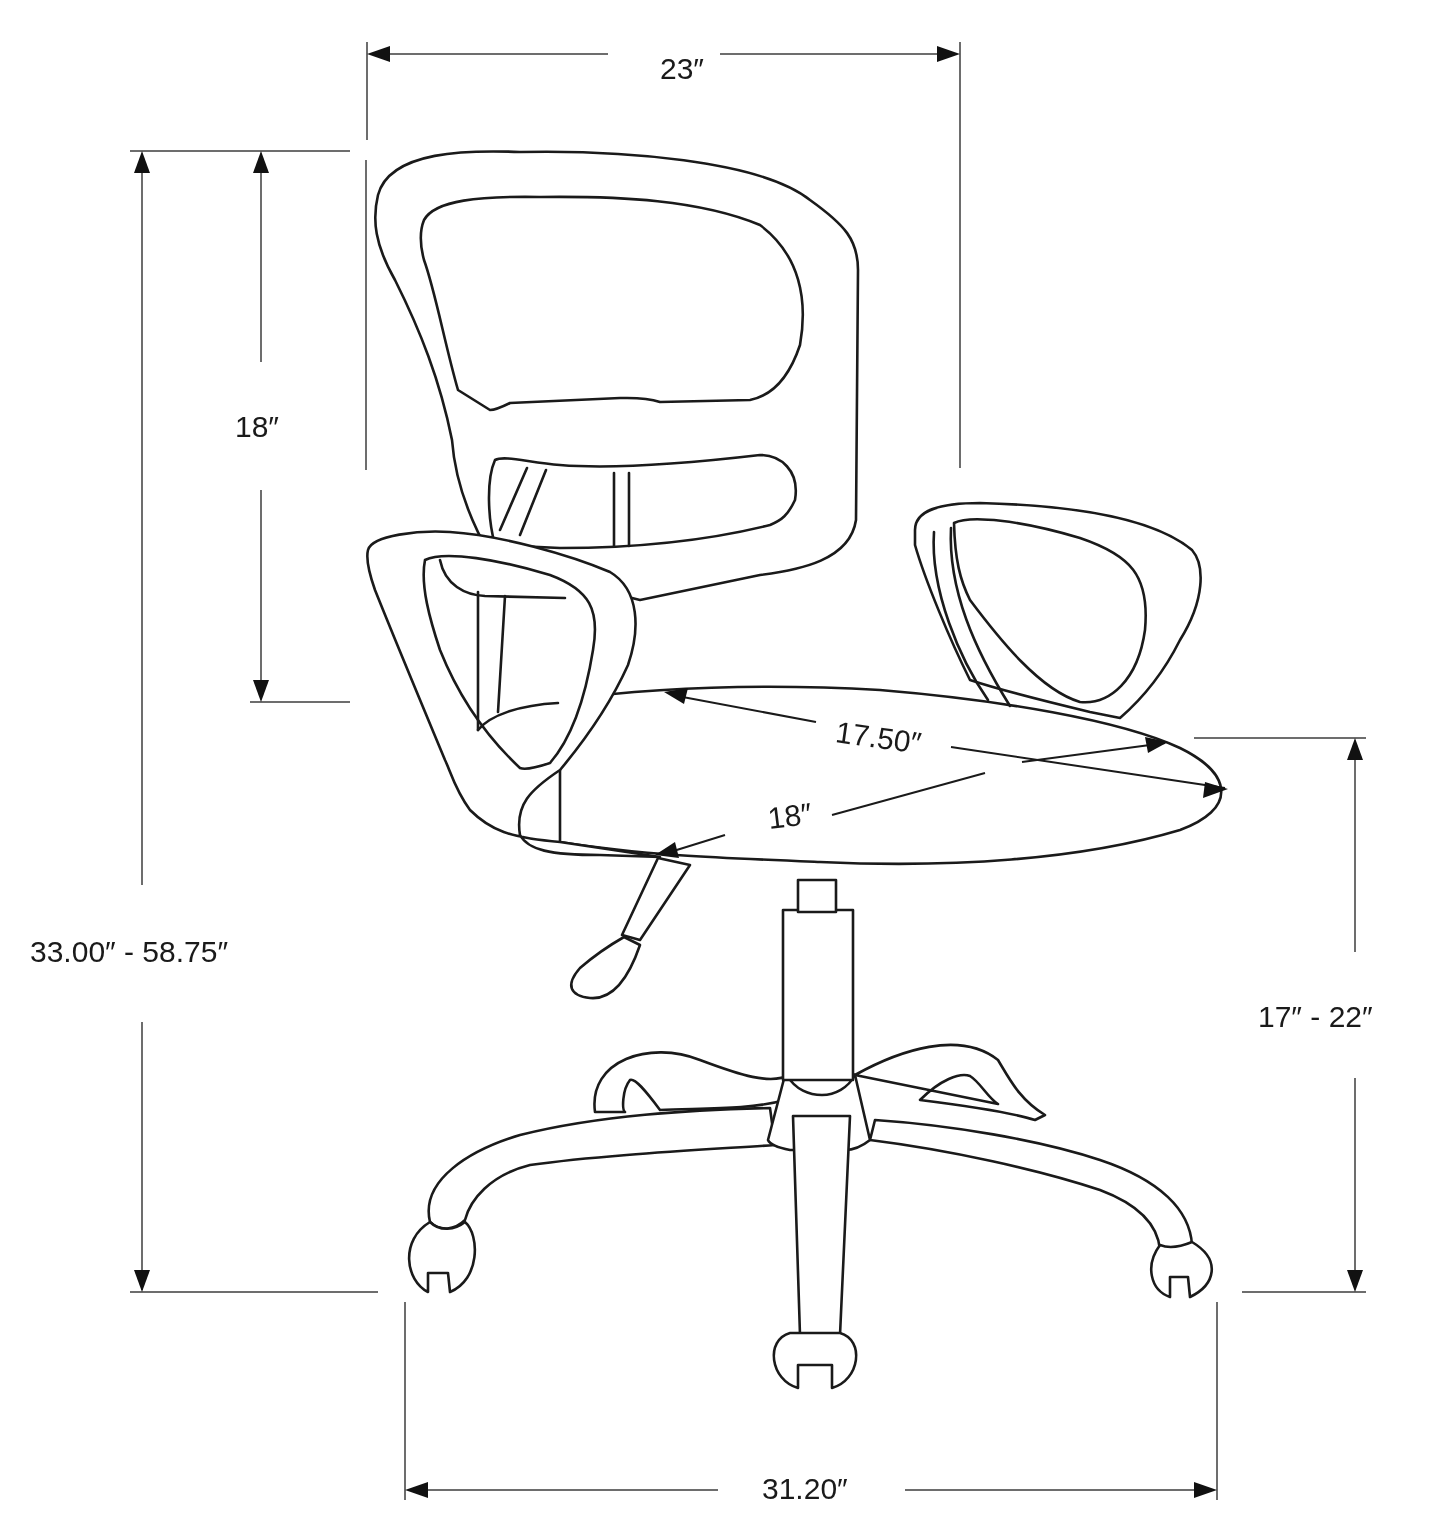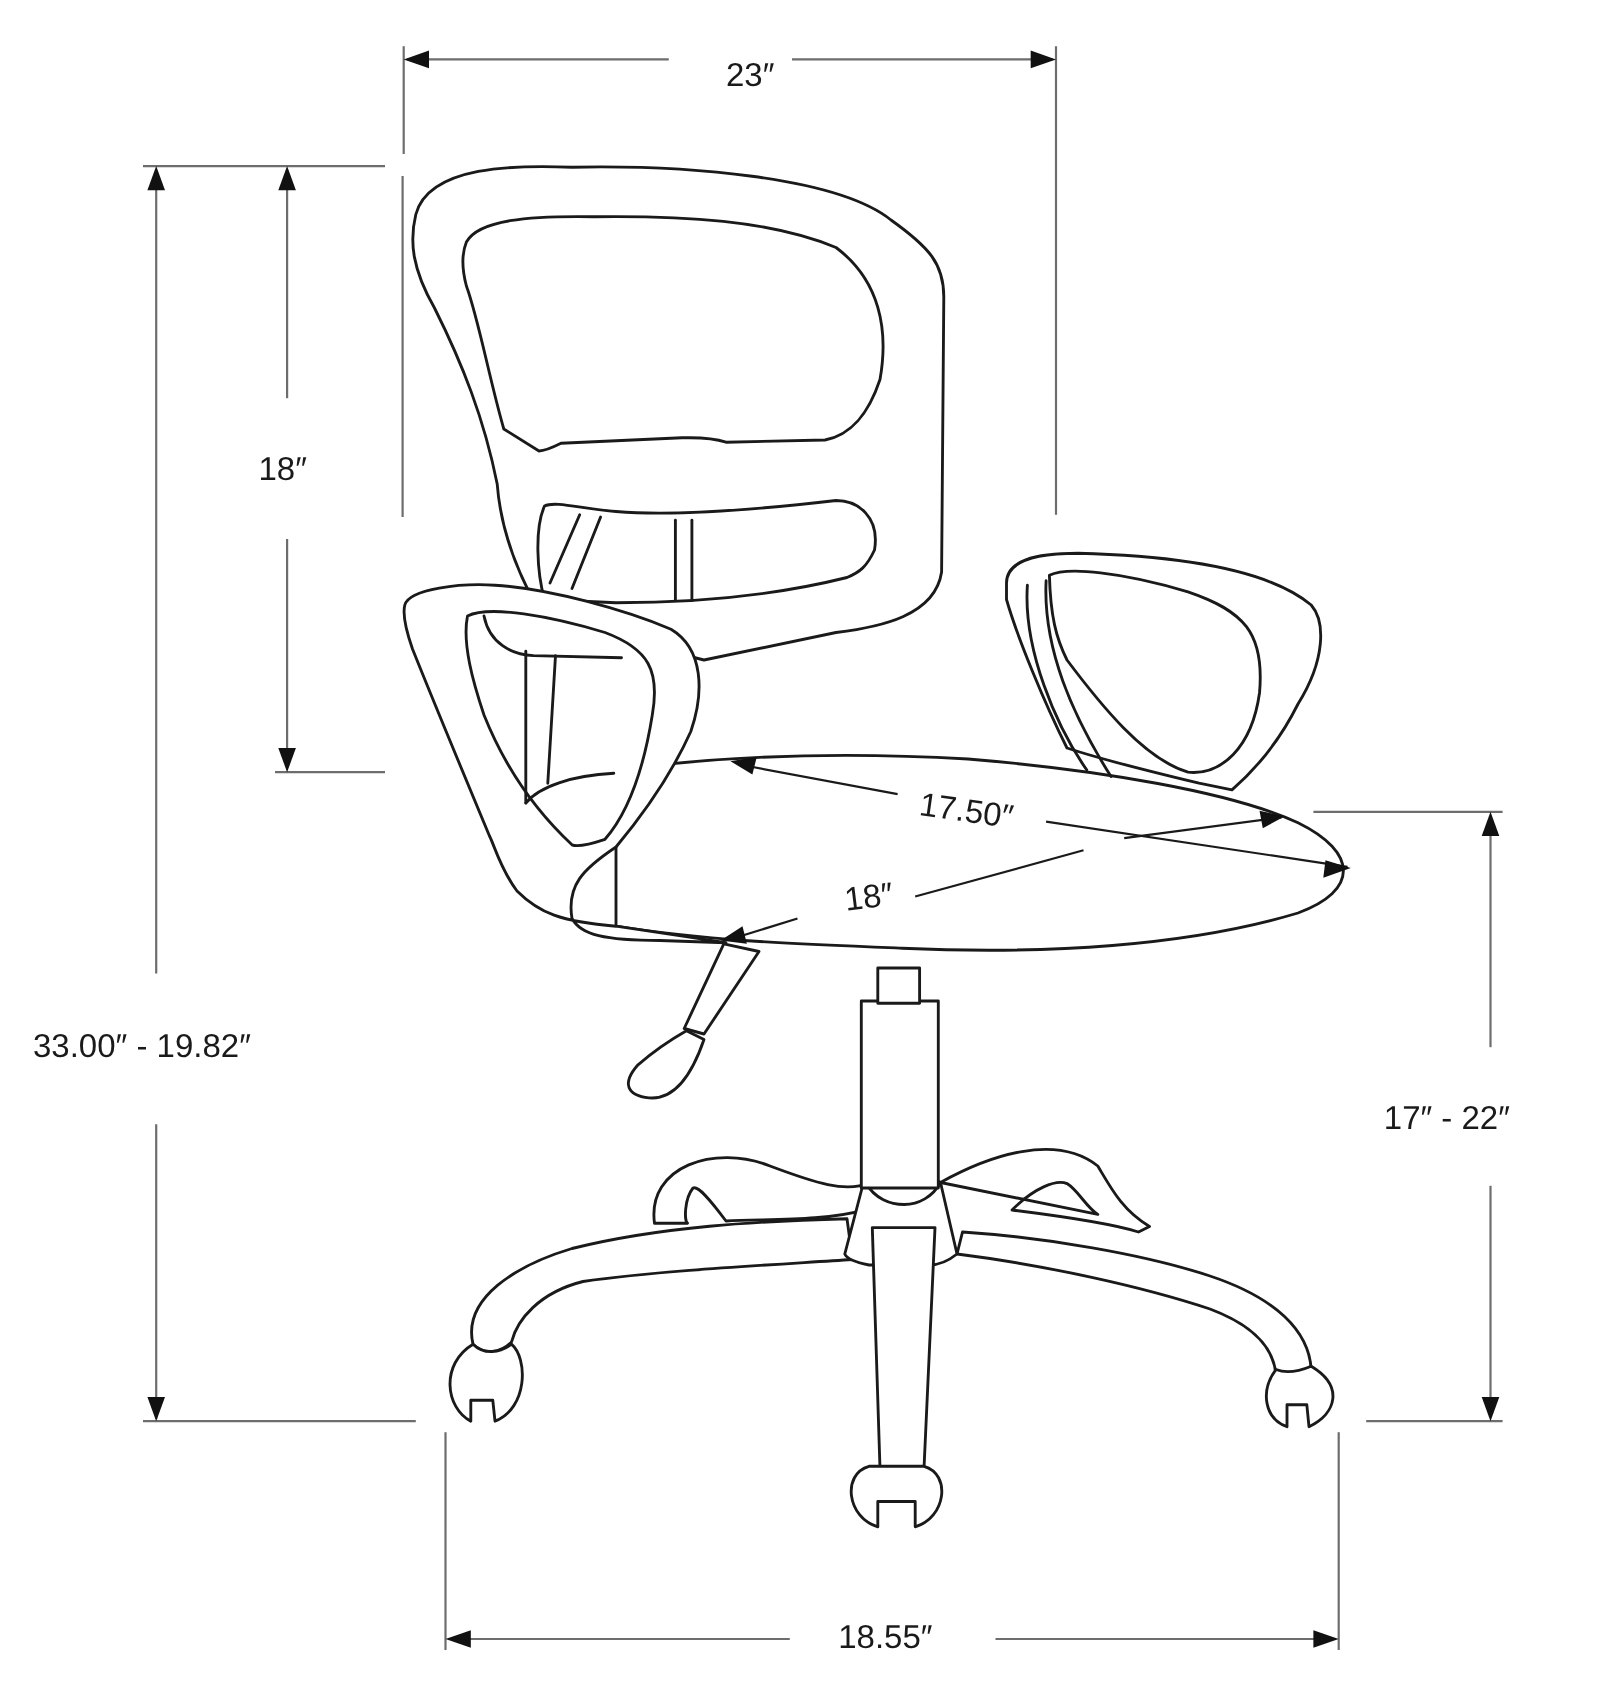--- a/index.html
+++ b/index.html
@@ -133,17 +133,17 @@
     <line class="dimline" style="stroke:#1a1a1a" x1="667" y1="853" x2="725" y2="835"></line>
     <line class="dimline" style="stroke:#1a1a1a" x1="832" y1="815" x2="985" y2="773"></line>
     <line class="dimline" style="stroke:#1a1a1a" x1="1022" y1="762" x2="1165" y2="743"></line>
     <polygon class="arrow" points="655,855 675,842 679,858"></polygon>
     <polygon class="arrow" points="1168,742 1145,737 1148,753"></polygon>
   </g>
 </svg>
 
 <div class="label" style="left:636px; top:52px;margin-left:24px;">23″</div>
 <div class="label" style="left:235px; top:410px;">18″</div>
-<div class="label" style="left:30px; top:935px;">33.00″ - 19.82″</div>
+<div class="label" style="left:30px; top:935px;">33.00″ - 58.75″</div>
 <div class="label" style="left:836px; top:715px; transform: rotate(8deg); transform-origin: left center;">17.50″</div>
 <div class="label" style="left:768px; top:802px; transform: rotate(-7deg); transform-origin: left center;">18″</div>
 <div class="label" style="left:1258px; top:1000px;">17″ - 22″</div>
-<div class="label" style="left:762px; top:1472px;">18.55″</div>
+<div class="label" style="left:762px; top:1472px;">31.20″</div>
 
 </body></html>

